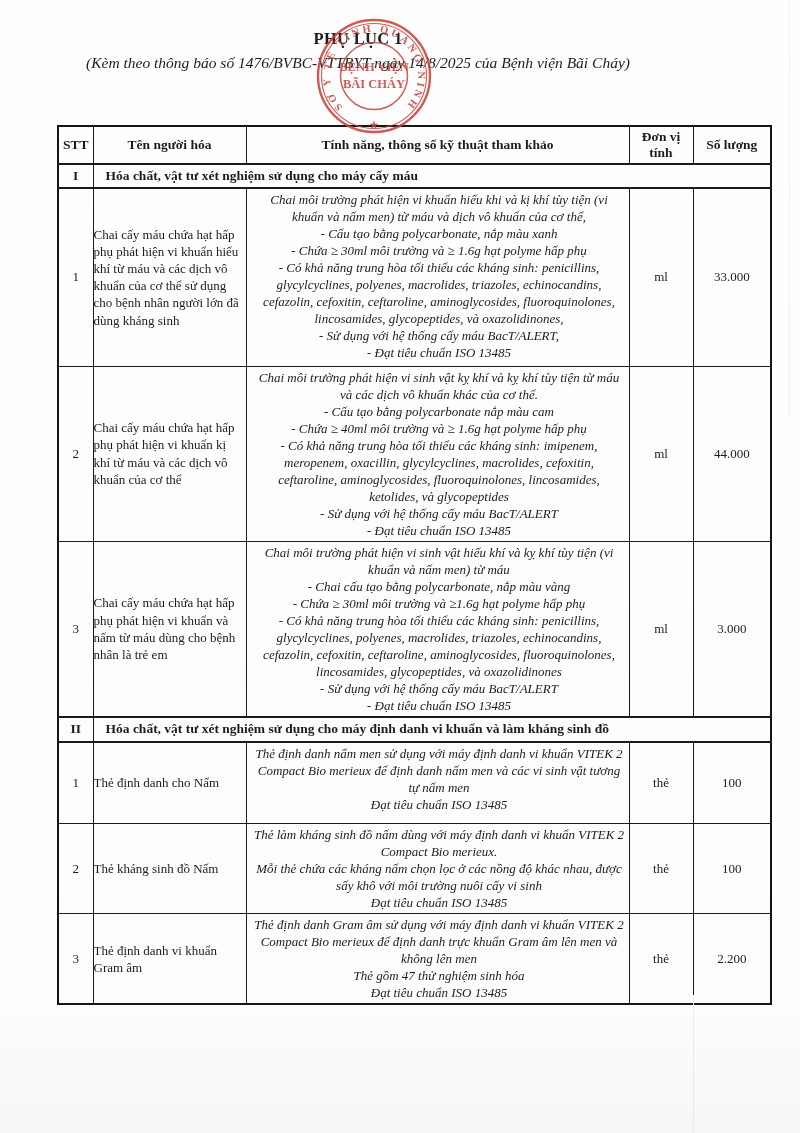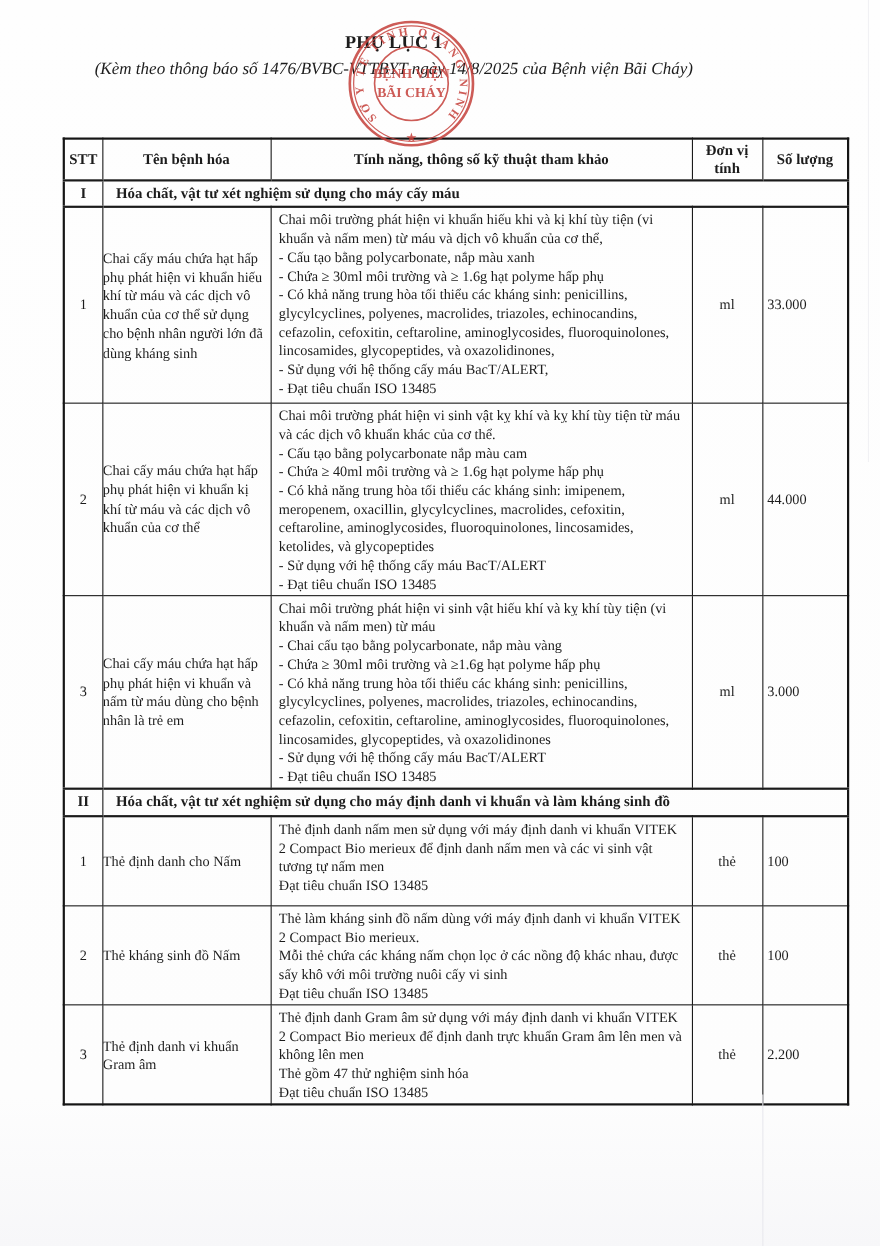--- a/index.html
+++ b/index.html
@@ -42,23 +42,23 @@
     border:1.6px solid #1b1b1b;
     padding:2px 4px;
     overflow:hidden;
   }
   .goods-table th{
     font-size:13.5px;font-weight:bold;text-align:center;vertical-align:middle;
     border-bottom-width:2.2px;
   }
   td.c-stt{text-align:center;vertical-align:middle;}
   td.c-name{text-align:left;vertical-align:middle;line-height:1.32;padding-left:0;}
-  td.c-specs{text-align:left;vertical-align:top;white-space:pre-line;line-height:1.31;padding-left:7px;}
+  td.c-specs{text-align:center;vertical-align:top;white-space:pre-line;line-height:1.31;padding-left:7px;font-style:italic;}
   td.c-unit{text-align:center;vertical-align:middle;}
-  td.c-qty{vertical-align:middle;}
+  td.c-qty{text-align:center;vertical-align:middle;}
   tr.section-row td{
     font-weight:bold;font-size:13.5px;
     border-top-width:2px;border-bottom-width:2px;
     vertical-align:middle;
   }
   tr.section-row td.sec-title{text-align:left;padding-left:12px;}
   .goods-table{border:2.2px solid #151515;}
   
   .artifact-line-bottom{
     position:absolute;left:693px;top:995px;width:1px;height:138px;
@@ -98,21 +98,21 @@
     <colgroup>
       <col style="width:35px">
         <col style="width:153px">
         <col style="width:383px">
         <col style="width:64px">
         <col style="width:78px">
     </colgroup>
     <tbody>
       <tr style="height:35px">
         <th>STT</th>
-        <th>Tên bệnh hóa</th>
+        <th>Tên người hóa</th>
         <th>Tính năng, thông số kỹ thuật tham khảo</th>
         <th>Đơn vị tính</th>
         <th>Số lượng</th>
       </tr>
 
       <tr class="section-row" style="height:24px">
         <td class="c-stt">I</td>
         <td class="sec-title" colspan="4">Hóa chất, vật tư xét nghiệm sử dụng cho máy cấy máu</td>
       </tr>
 

